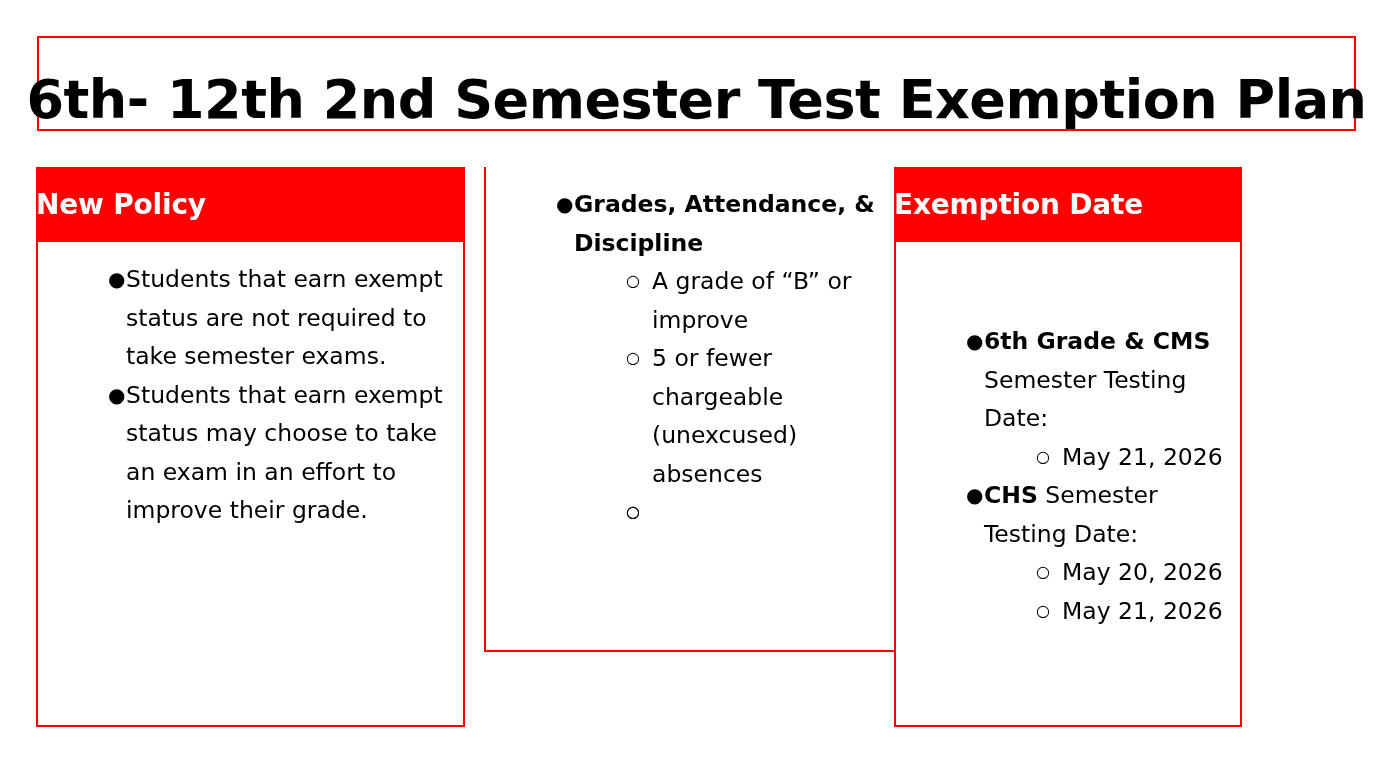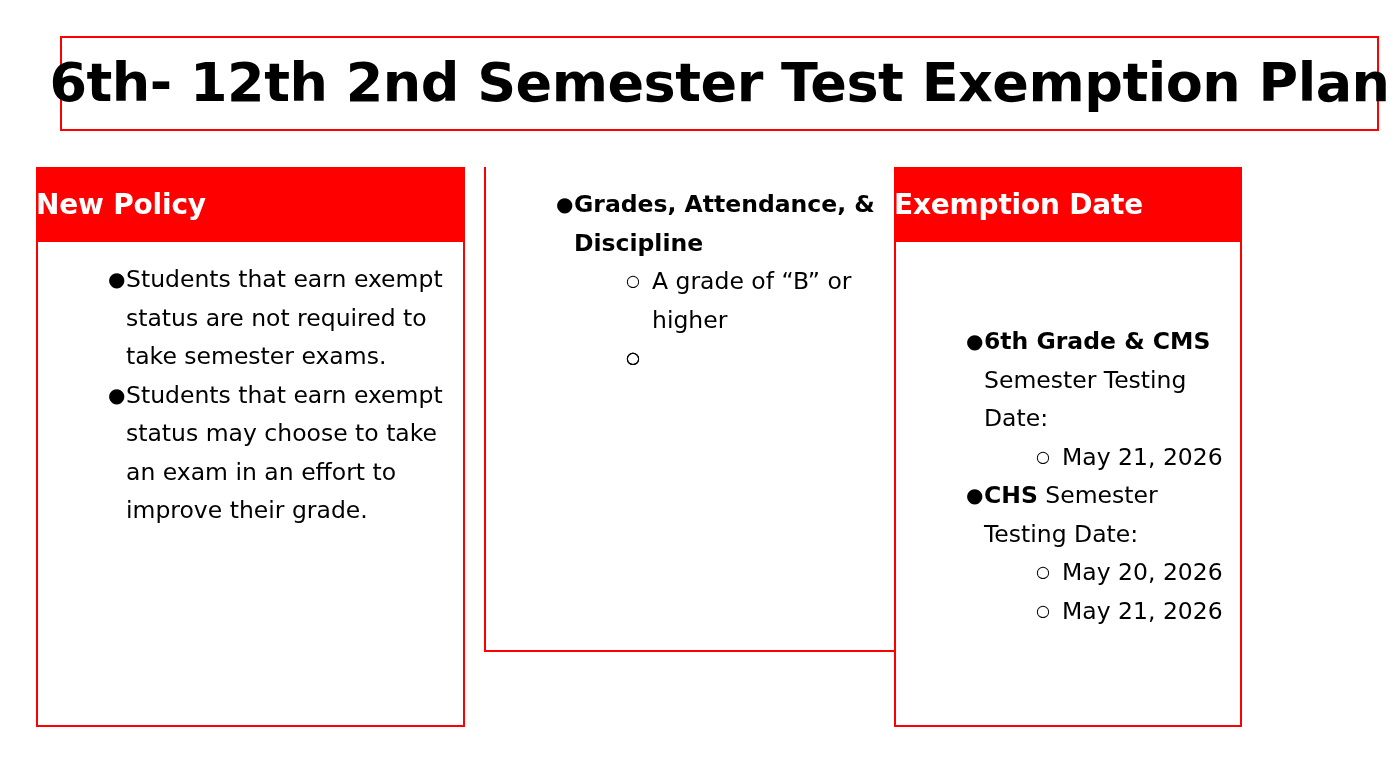--- a/index.html
+++ b/index.html
@@ -12,29 +12,29 @@
     height: 758px;
     font-family: "Liberation Sans", sans-serif;
     color: #000000;
     overflow: hidden;
     position: relative;
   }
 
   
   #title-banner {
     position: absolute;
-    left: 60px;
+    left: 37px;
     top: 36px;
     width: 1319px;
     height: 95px;
     box-sizing: border-box;
     border: 2px solid #ff0000;
     background: #ffffff;
     display: flex;
-    align-items: center;
+    align-items: flex-end;
     justify-content: center;
   }
   #title-text {
     font-family: "DejaVu Sans", sans-serif;
     font-weight: bold;
     font-size: 54px;
     line-height: 1.05;
     letter-spacing: -0.5px;
     color: #000000;
     white-space: nowrap;
@@ -156,24 +156,25 @@
 
 <div class="column col-2">
   <div class="col-body">
     <ul class="lv1">
       <li class="lv1-item">
         <span class="b1">●</span>
         <span class="bold">Grades, Attendance, &amp; Discipline</span>
         <ul class="lv2">
           <li class="lv2-item">
             <span class="b2">○</span>
-            <span>A grade of “B” or higher</span>
-          </li>
-          <li class="lv2-item">
-            <span class="b2">○</span>
+            <span>A grade of “B” or improve</span>
+          </li>
+          <li class="lv2-item">
+            <span class="b2">○</span>
+            <span>5 or fewer chargeable (unexcused) absences</span>
           </li>
           <li class="lv2-item">
             <span class="b2">○</span>
           </li>
           <li class="lv2-item">
             <span class="b2">○</span>
           </li>
         </ul>
       </li>
     </ul>

